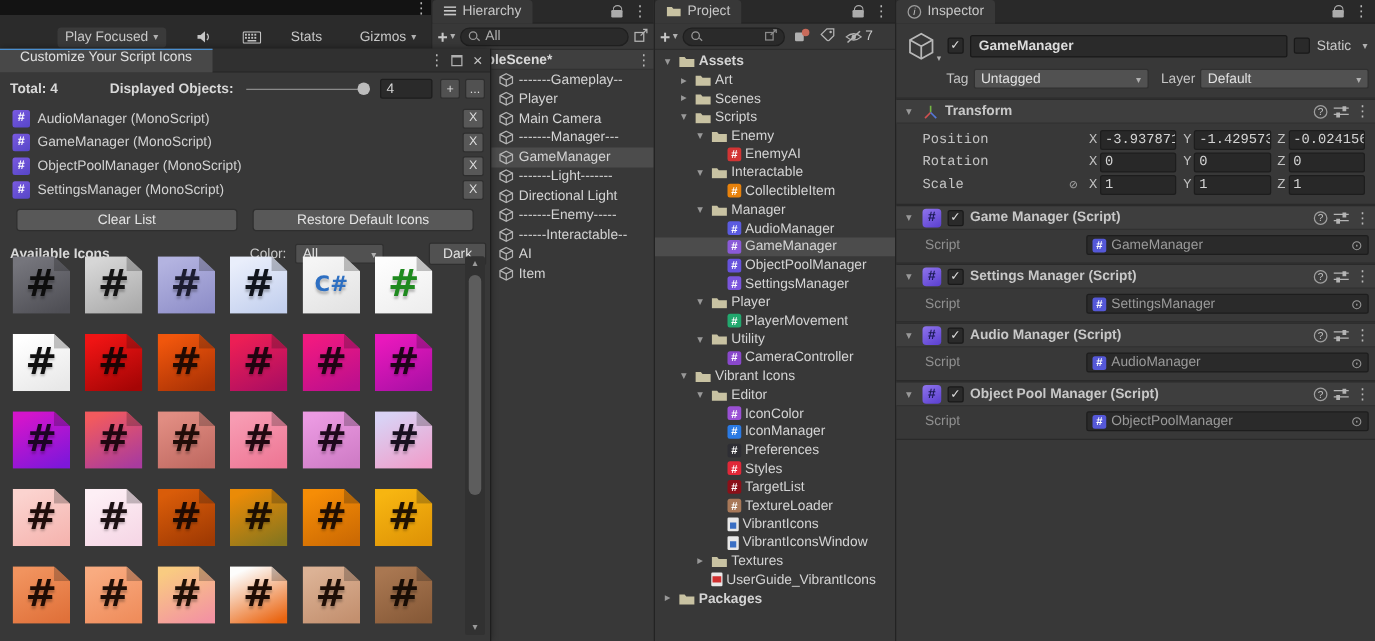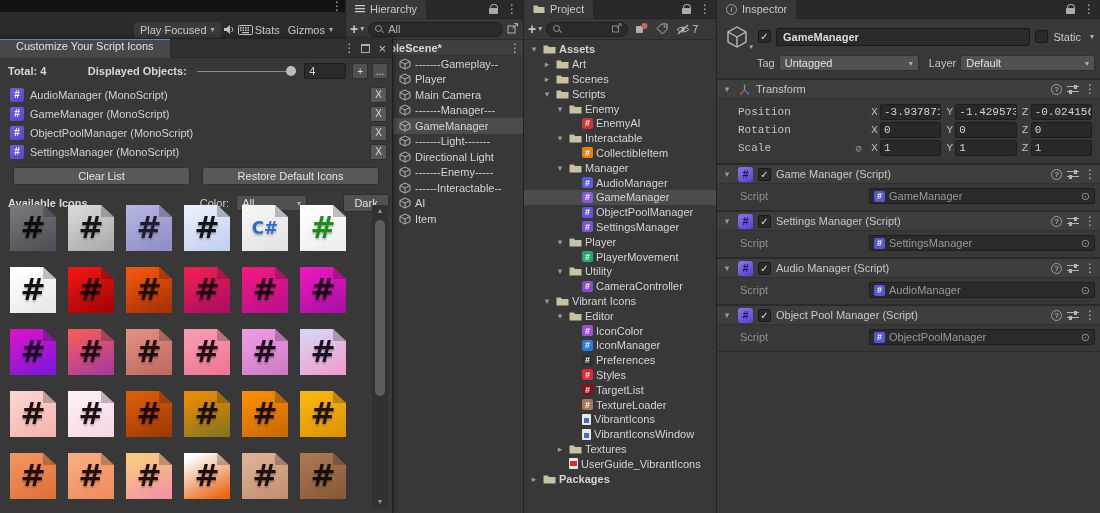--- a/index.html
+++ b/index.html
@@ -41,21 +41,21 @@
 
   .mini-script { display:inline-flex; align-items:center; justify-content:center; width:11px; height:11px; border-radius:2px; color:#fff; font-size:9px; font-weight:bold; flex:none; }
   .doc-icon { position:relative; width:9px; height:11px; background:#e8e8e8; border-radius:1px; flex:none; }
   .doc-icon::after { content:""; position:absolute; left:2px; top:4px; width:5px; height:5px; background:#3a6fc4; }
   .pdf-icon { position:relative; width:9px; height:11px; background:#e8e8e8; border-radius:1px; flex:none; }
   .pdf-icon::after { content:""; position:absolute; left:1px; top:3px; width:7px; height:5px; background:#d03030; }
 
   
   #gameview { position:absolute; left:0; top:0; width:345px; height:39px; }
   .gv-strip { height:12px; background:#131313; display:flex; align-items:center; justify-content:flex-end; padding-right:4px; }
-  .gv-toolbar { height:36px; background:#2b2b2b; border-bottom:1px solid #1f1f1f; display:flex; align-items:center; justify-content:flex-end; gap:2px; padding-right:6px; color:#c8c8c8; }
+  .gv-toolbar { height:36px; background:#2b2b2b; border-bottom:1px solid #1f1f1f; display:flex; align-items:center; justify-content:flex-end; gap:24px; padding-right:6px; color:#c8c8c8; }
   .gv-dd { display:flex; align-items:center; padding:2px 6px; background:#3a3a3a; border-radius:3px; cursor:pointer; }
   .gv-icon { display:flex; align-items:center; }
 
   
   #hierarchy { position:absolute; left:345px; top:0; width:178px; height:513px; background:#383838; border-left:1px solid #232323; }
   .scene-row { height:16px; background:#3f3f3f; border-bottom:1px solid #323232; display:flex; align-items:center; gap:4px; padding:0 4px; }
   .scene-name { font-weight:bold; color:#d8d8d8; flex:1; }
   .h-row { height:15.5px; display:flex; align-items:center; gap:4px; padding-left:53px; white-space:nowrap; overflow:hidden; cursor:pointer; }
   .h-row.selected { background:#4c4c4c; }
   .tree-icon { display:inline-flex; flex:none; }
@@ -77,21 +77,21 @@
   .go-cube .cube-dd { position:absolute; right:0; bottom:-2px; font-size:7px; color:#b0b0b0; }
   .name-field { flex:1; height:18px; background:#2a2a2a; border:1px solid #191919; border-radius:2px; display:flex; align-items:center; padding:0 6px; font-weight:bold; color:#dcdcdc; }
   .static-label { color:#c8c8c8; }
   .tl-row { display:flex; align-items:center; gap:4px; padding:6px 5px 7px 40px; border-bottom:1px solid #2a2a2a; }
   .fieldlabel { color:#c4c4c4; }
   .dropdown { height:16px; background:#515151; border:1px solid #303030; border-radius:2px; display:flex; align-items:center; padding:0 5px; color:#e2e2e2; cursor:pointer; }
   .dropdown .dd-arrow { margin-left:auto; }
   .dd-tag { width:140px; }
   .dd-layer { flex:1; }
   .comp-header { height:20px; background:#3e3e3e; border-top:1px solid #2a2a2a; border-bottom:1px solid #313131; display:flex; align-items:center; gap:5px; padding:0 6px 0 4px; }
-  .comp-header .title { font-weight:normal; color:#c8c8c8; flex:1; white-space:nowrap; overflow:hidden; }
+  .comp-header .title { font-weight:bold; color:#c8c8c8; flex:1; white-space:nowrap; overflow:hidden; }
   .comp-icon { display:inline-flex; align-items:center; justify-content:center; width:15px; height:15px; border-radius:3px; background:linear-gradient(150deg,#8f74ec,#5a3fd0); color:#181850; font-weight:bold; font-size:11px; flex:none; }
   .tr-rows { padding:4px 5px 6px 0; border-bottom:1px solid #2a2a2a;font-family:Liberation Mono, monospace; }
   .tr-row { display:flex; align-items:center; height:18px; }
   .tr-label { width:152px; flex:none; padding-left:21px; color:#c4c4c4; display:flex; align-items:center; }
   .link-icon { margin-left:auto; margin-right:7px; color:#9a9a9a; font-size:11px; }
   .link-icon::before { content:"\2298"; }
   .axis { width:11px; text-align:center; color:#c0c0c0; flex:none; }
   .numfield { flex:1; height:16px; background:#282828; border:1px solid #1d1d1d; border-radius:2px; padding:0 3px; line-height:14px; color:#d4d4d4; overflow:hidden; white-space:nowrap; margin-right:3px; }
   .script-row { display:flex; align-items:center; padding:4px 5px 6px 0; border-bottom:1px solid #2a2a2a; }
   .script-label { width:152px; flex:none; padding-left:23px; color:#909090; }

